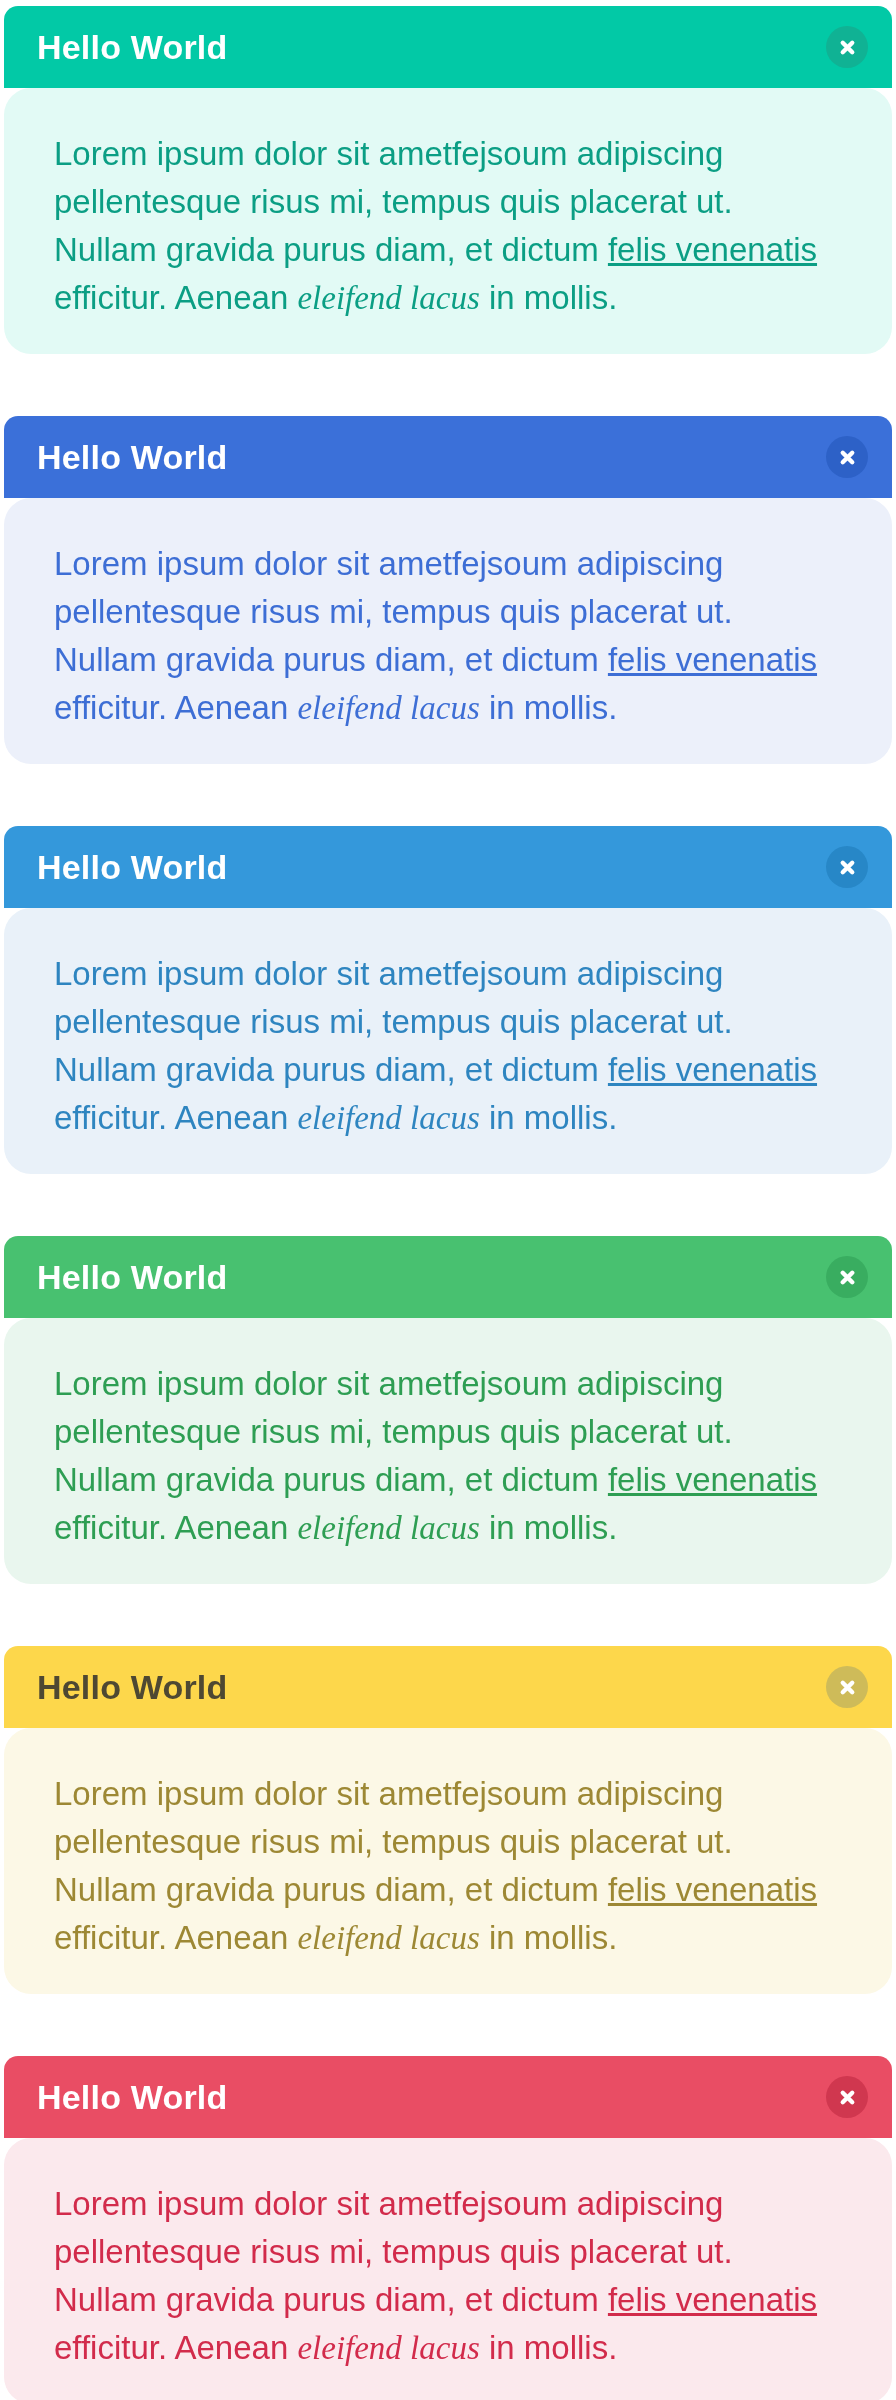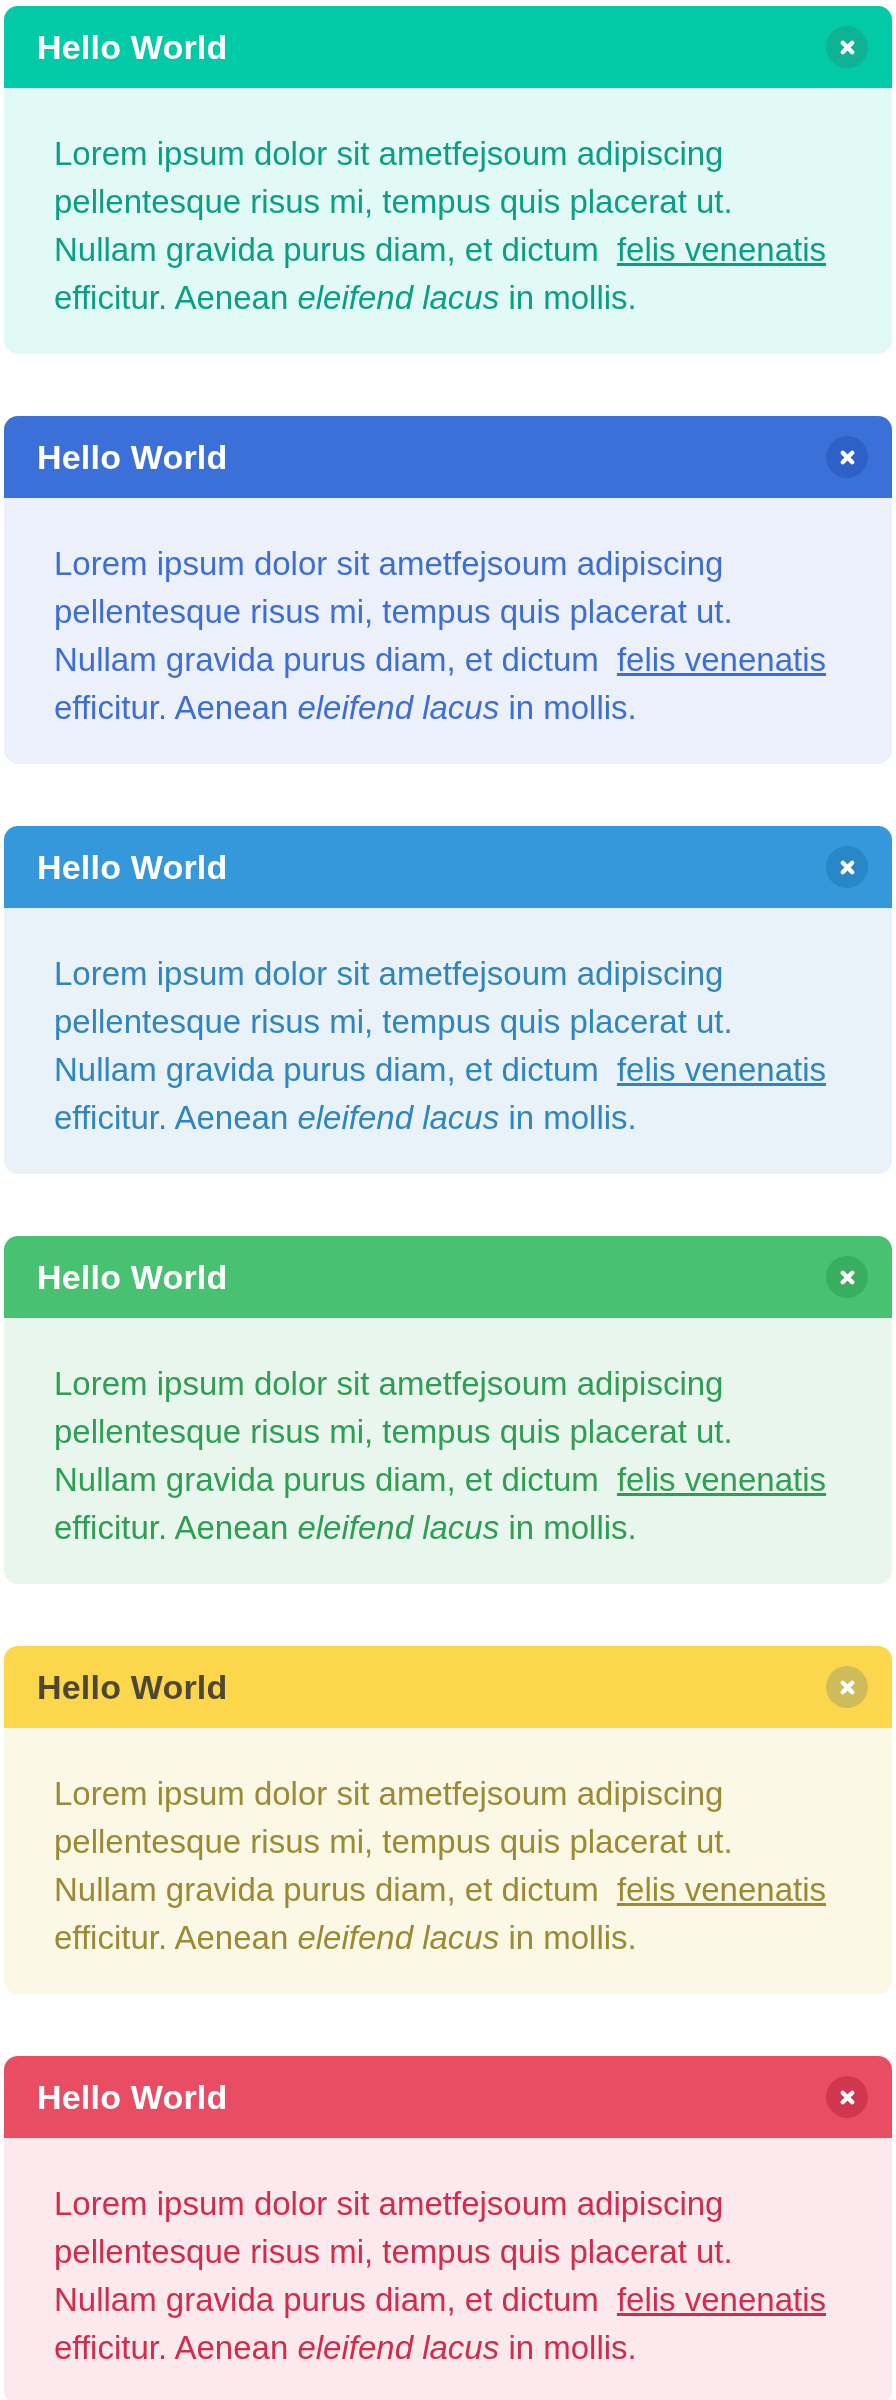--- a/index.html
+++ b/index.html
@@ -58,25 +58,26 @@
     stroke: var(--close-icon-color);
     stroke-width: 5.5;
     stroke-linecap: round;
   }
   .card-body {
     background: var(--body-bg);
     color: var(--text-color);
     padding: 42px 46px 32px 50px;
     font-size: 33px;
     line-height: 48px;
+    border-radius: 27px;
   }
   .body-line { white-space: nowrap; }
   .seg-bold   { font-weight: 400; }
-  .seg-italic { font-style: italic; }
-  .seg-link   { text-decoration: underline; cursor: pointer; margin-left: 9px; }
+  .seg-italic { font-style: italic; font-family: Liberation Serif, serif; }
+  .seg-link   { text-decoration: underline; cursor: pointer; }
 </style>
 </head>
 <body>
 
 <div id="cards-root">
     <section class="card" style="--header-bg: #02C9A6; --title-color: #FFFFFF; --close-bg: #10B294; --close-icon-color: #FFFFFF; --body-bg: #E2FAF5; --text-color: #0B9E84;">
     <header class="card-header">
       <h2 class="card-title">Hello World</h2>
       <button class="close-btn">
         <svg class="close-icon" viewBox="0 0 24 24" aria-hidden="true">

